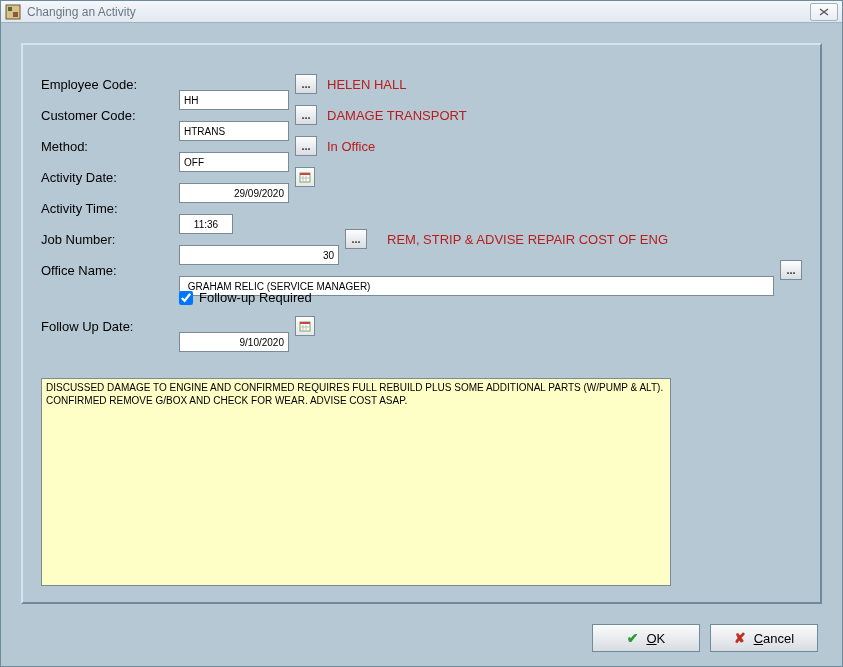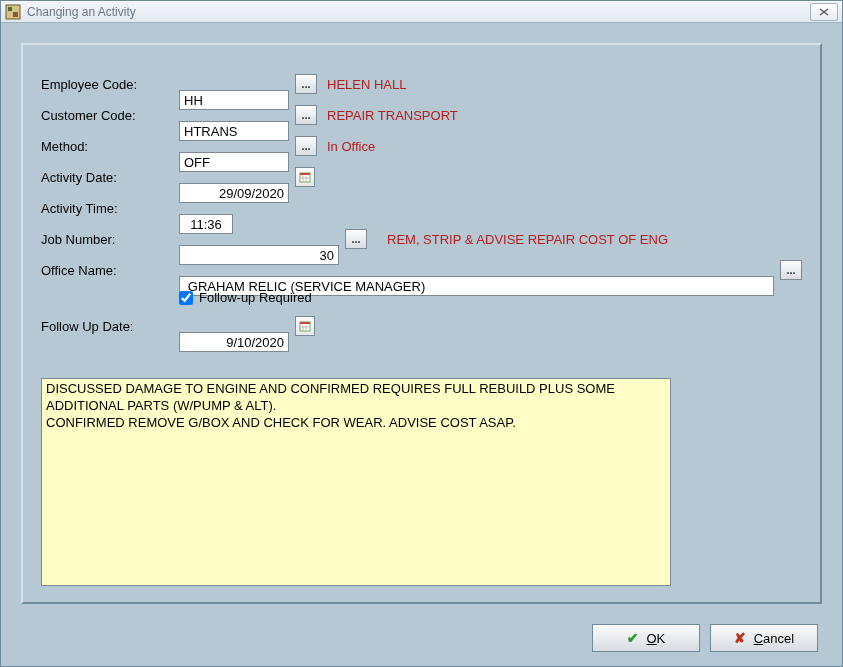--- a/index.html
+++ b/index.html
@@ -78,21 +78,21 @@
     align-items: center;
     margin-bottom: 9px;
     height: 22px;
   }
   .lbl {
     width: 138px;
     color: #000;
   }
   input[type="text"], textarea {
     font-family: Tahoma, Arial, sans-serif;
-    font-size: 13px;
+    font-size: 10px;
     border: 1px solid #7a8a97;
     background: #fff;
     height: 20px;
     padding: 0 4px;
     box-sizing: border-box;
     margin-top: 32px;
   }
   .yellow {
     background: #feffc6;
   }
@@ -222,21 +222,21 @@
         <span class="lbl">Employee Code:</span>
         <input type="text" class="yellow" style="width: 110px;" value="HH">
         <span class="btn-small">...</span>
         <span class="display-text">HELEN HALL</span>
       </div>
 
       <div class="row">
         <span class="lbl">Customer Code:</span>
         <input type="text" class="yellow" style="width: 110px;" value="HTRANS">
         <span class="btn-small">...</span>
-        <span class="display-text">REPAIR TRANSPORT</span>
+        <span class="display-text">DAMAGE TRANSPORT</span>
       </div>
 
       <div class="row">
         <span class="lbl">Method:</span>
         <input type="text" class="yellow" style="width: 110px;" value="OFF">
         <span class="btn-small">...</span>
         <span class="display-text">In Office</span>
       </div>
 
       <div class="row">

